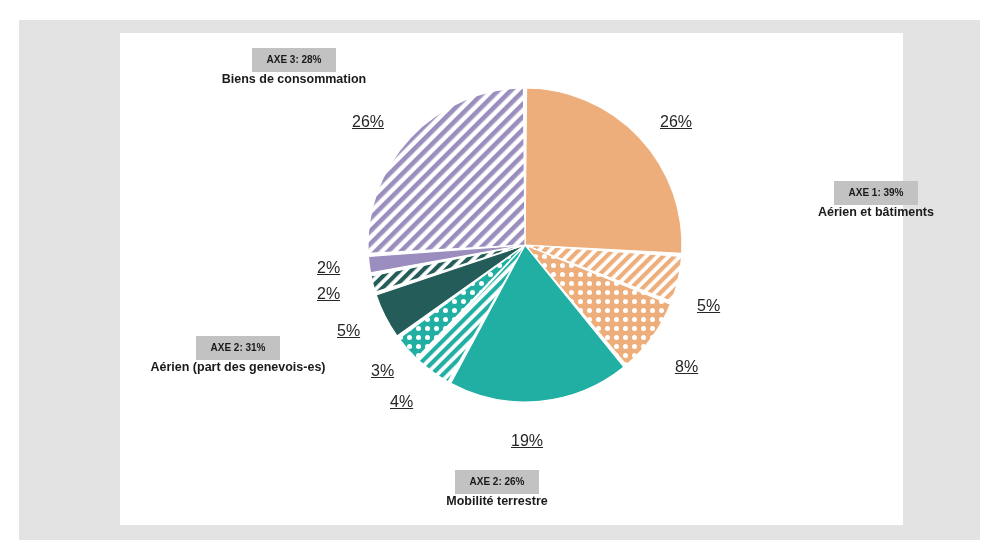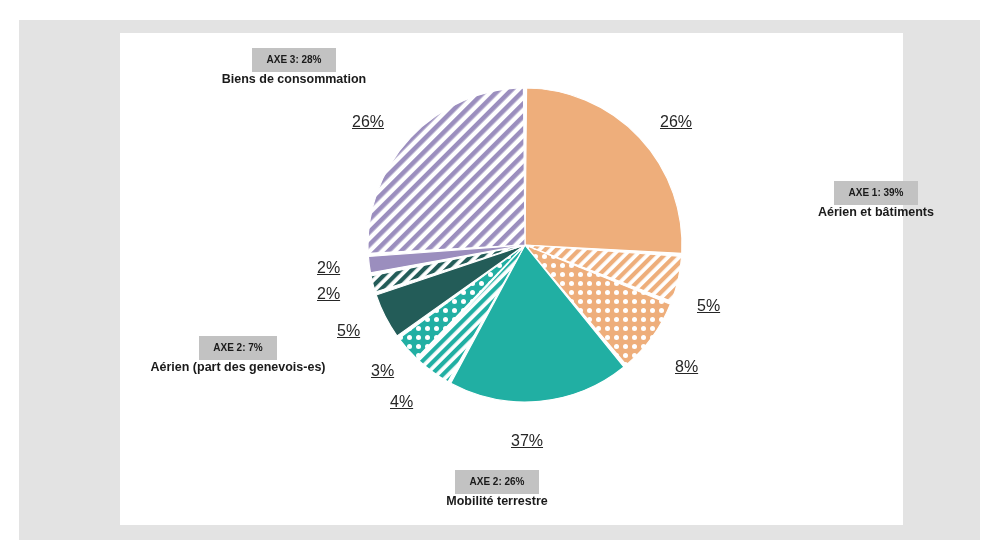--- a/index.html
+++ b/index.html
@@ -141,34 +141,34 @@
       <span class="axis-badge">AXE 3: 28%</span>
       <div class="axis-sub">Biens de consommation</div>
     </div>
 
     <div class="axis-callout" id="callout-axe1">
       <span class="axis-badge">AXE 1: 39%</span>
       <div class="axis-sub">Aérien et bâtiments</div>
     </div>
 
     <div class="axis-callout" id="callout-axe2-air">
-      <span class="axis-badge">AXE 2: 7%</span>
+      <span class="axis-badge">AXE 2: 31%</span>
       <div class="axis-sub">Aérien (part des genevois-es)</div>
     </div>
 
     <div class="axis-callout" id="callout-axe2-mob">
       <span class="axis-badge">AXE 2: 26%</span>
       <div class="axis-sub">Mobilité terrestre</div>
     </div>
 
     <div id="pct-labels">
         <div class="pct-label" style="left: 660px; top: 113px;">26%</div>
         <div class="pct-label" style="left: 697px; top: 297px;">5%</div>
         <div class="pct-label" style="left: 675px; top: 358px;">8%</div>
-        <div class="pct-label" style="left: 511px; top: 432px;">37%</div>
+        <div class="pct-label" style="left: 511px; top: 432px;">19%</div>
         <div class="pct-label" style="left: 390px; top: 393px;">4%</div>
         <div class="pct-label" style="left: 371px; top: 362px;">3%</div>
         <div class="pct-label" style="left: 337px; top: 322px;">5%</div>
         <div class="pct-label" style="left: 317px; top: 285px;">2%</div>
         <div class="pct-label" style="left: 317px; top: 259px;">2%</div>
         <div class="pct-label" style="left: 352px; top: 113px;">26%</div>
       </div>
   </div>
 </div>
 

